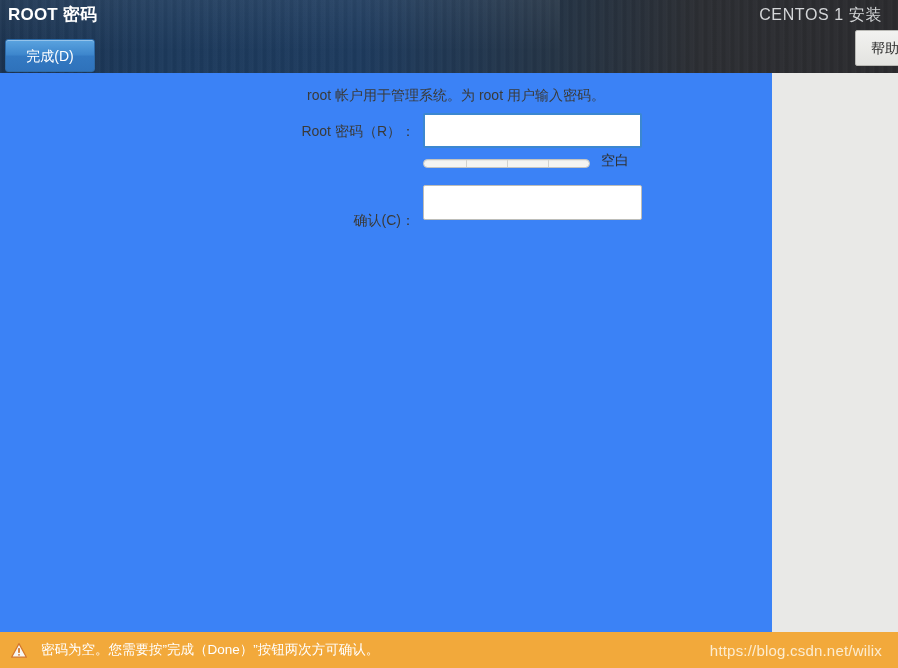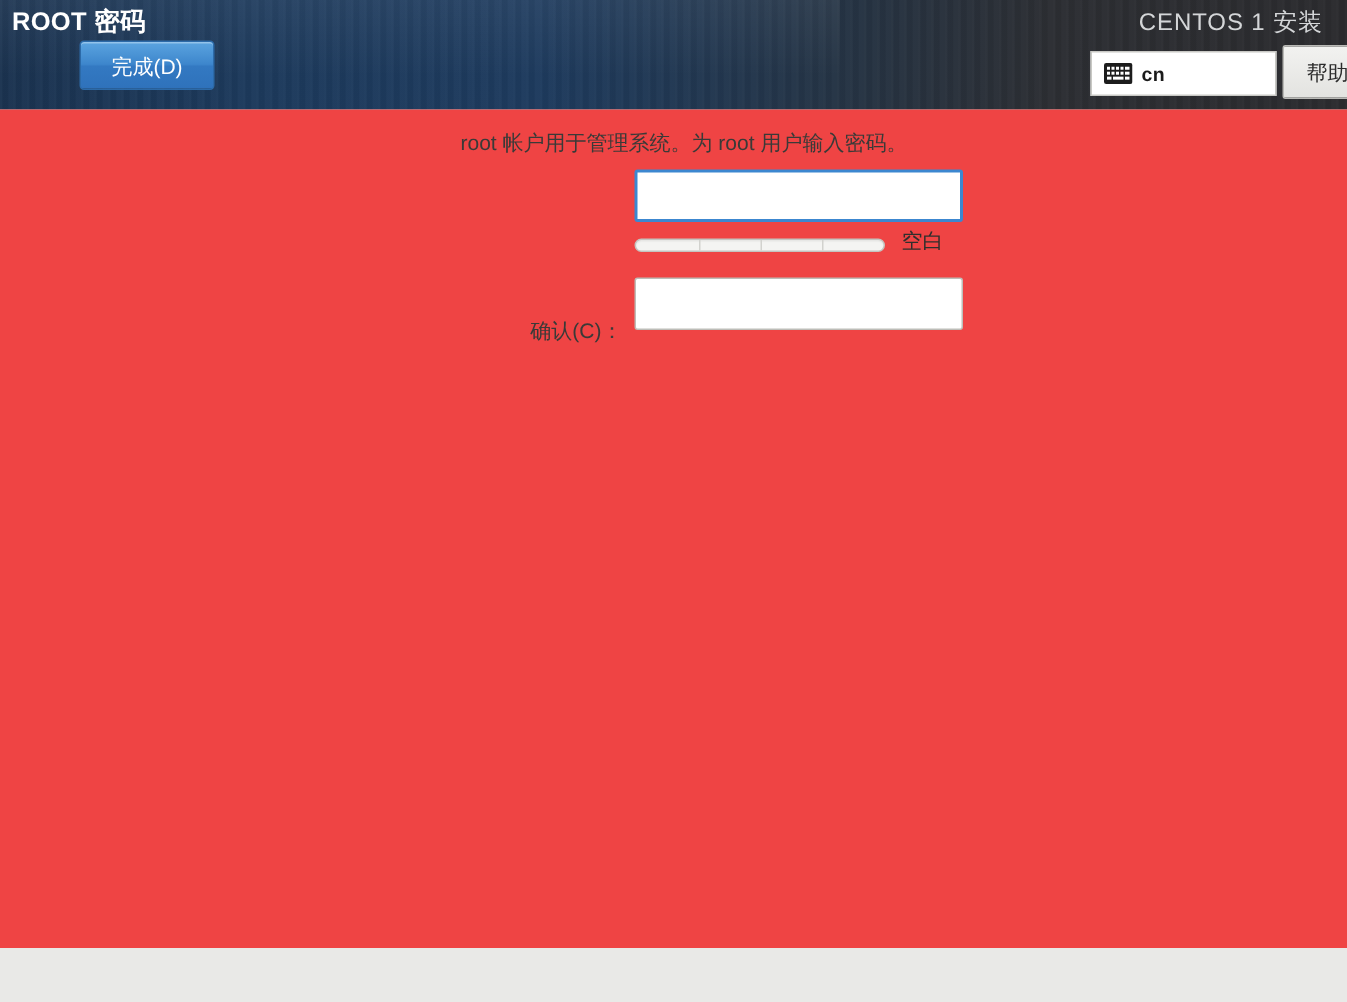--- a/index.html
+++ b/index.html
@@ -65,34 +65,33 @@
     right: 16px; top: 5px;
     font-size: 16px;
     color: #d4d6d8;
     letter-spacing: 0.6px;
     white-space: nowrap;
   }
 
   
   .done-btn {
     position: absolute;
-    left: 5px; top: 27px;
+    left: 5px; top: 39px;
     width: 90px; height: 33px;
     border: 1px solid #2c6aa8;
     border-radius: 3px;
     background: linear-gradient(180deg, #5ba4e0 0%, #3d86cc 48%, #3379c2 52%, #2f72bb 100%);
     box-shadow: inset 0 1px 0 rgba(255,255,255,0.35);
     color: #ffffff;
     font-size: 14px;
     line-height: 33px;
     text-align: center;
     cursor: pointer;
     box-sizing: border-box;
     white-space: nowrap;
-    margin-left: 48px;
   }
 
   
   .kbd-widget {
     position: absolute;
     left: 727px; top: 34px;
     width: 124px; height: 30px;
     background: #ffffff;
     border: 1px solid #c8c8c4;
     box-sizing: border-box;
@@ -129,23 +128,23 @@
     text-align: center;
     cursor: pointer;
     overflow: hidden;
     white-space: nowrap;
   }
 
   
   .body-area {
     position: absolute;
     left: 0; top: 73px;
-    width: 898px;
+    width: 772px;
     height: 559px;
-    background: #ef4444;
+    background: #3b82f6;
   }
   .desc {
     position: absolute;
     left: 307px; top: 14px;
     font-size: 14px;
     color: #3a3a38;
     white-space: nowrap;
   }
   .field-label {
     position: absolute;
@@ -260,62 +259,51 @@
 
   <div class="header">
     <div class="header-sheen"></div>
 
     <div class="page-title">ROOT 密码</div>
 
     <div class="centos-title">CENTOS 1 安装</div>
 
     <div class="done-btn">完成(D)</div>
 
-    <div class="kbd-widget">
-      <svg class="kbd-icon" viewBox="0 0 19 14">
-        <rect x="0" y="0" width="19" height="14" rx="1.5" fill="#1c1c1c"></rect>
-        <g fill="#ffffff">
-          <rect x="2" y="2.5" width="2" height="2"></rect>
-          <rect x="5" y="2.5" width="2" height="2"></rect>
-          <rect x="8" y="2.5" width="2" height="2"></rect>
-          <rect x="11" y="2.5" width="2" height="2"></rect>
-          <rect x="14" y="2.5" width="3" height="2"></rect>
-          <rect x="2" y="5.8" width="2" height="2"></rect>
-          <rect x="5" y="5.8" width="2" height="2"></rect>
-          <rect x="8" y="5.8" width="2" height="2"></rect>
-          <rect x="11" y="5.8" width="2" height="2"></rect>
-          <rect x="14" y="5.8" width="3" height="2"></rect>
-          <rect x="2" y="9.1" width="3" height="2"></rect>
-          <rect x="6" y="9.1" width="7" height="2"></rect>
-          <rect x="14" y="9.1" width="3" height="2"></rect>
-        </g>
-      </svg>
-      <span class="kbd-label">cn</span>
-    </div>
 
     <div class="help-btn">帮助</div>
   </div>
 
   <div class="body-area">
 
     <div class="desc">root 帐户用于管理系统。为 root 用户输入密码。</div>
 
+    <div class="field-label label-pw">Root 密码（R）：</div>
 
     <input class="text-input input-pw" type="password" value="" style="">
 
     <div class="meter-wrap">
       <div class="meter-bar">
         <div class="meter-fill" style="width: 0%;"></div>
         <div class="meter-tick" style="left:42px;"></div>
         <div class="meter-tick" style="left:83px;"></div>
         <div class="meter-tick" style="left:124px;"></div>
       </div>
     </div>
 
     <div class="strength-label">空白</div>
 
     <div class="field-label label-conf">确认(C)：</div>
 
     <input class="text-input input-conf" type="password" value="" style="">
   </div>
 
+  <div class="warning-bar">
+    <svg class="warn-icon" viewBox="0 0 16 15">
+      <path d="M8 0.6 L15.4 14.2 L0.6 14.2 Z" fill="#f7f7f5" stroke="#d4762a" stroke-width="1.2" stroke-linejoin="round"></path>
+      <rect x="7.1" y="5" width="1.8" height="5" rx="0.7" fill="#d4762a"></rect>
+      <rect x="7.1" y="11" width="1.8" height="1.8" rx="0.8" fill="#d4762a"></rect>
+    </svg>
+    <span class="warn-text">密码为空。您需要按”完成（Done）”按钮两次方可确认。</span>
+    <span class="watermark">https://blog.csdn.net/wilix</span>
+  </div>
 
 </div>
 
 </body></html>

